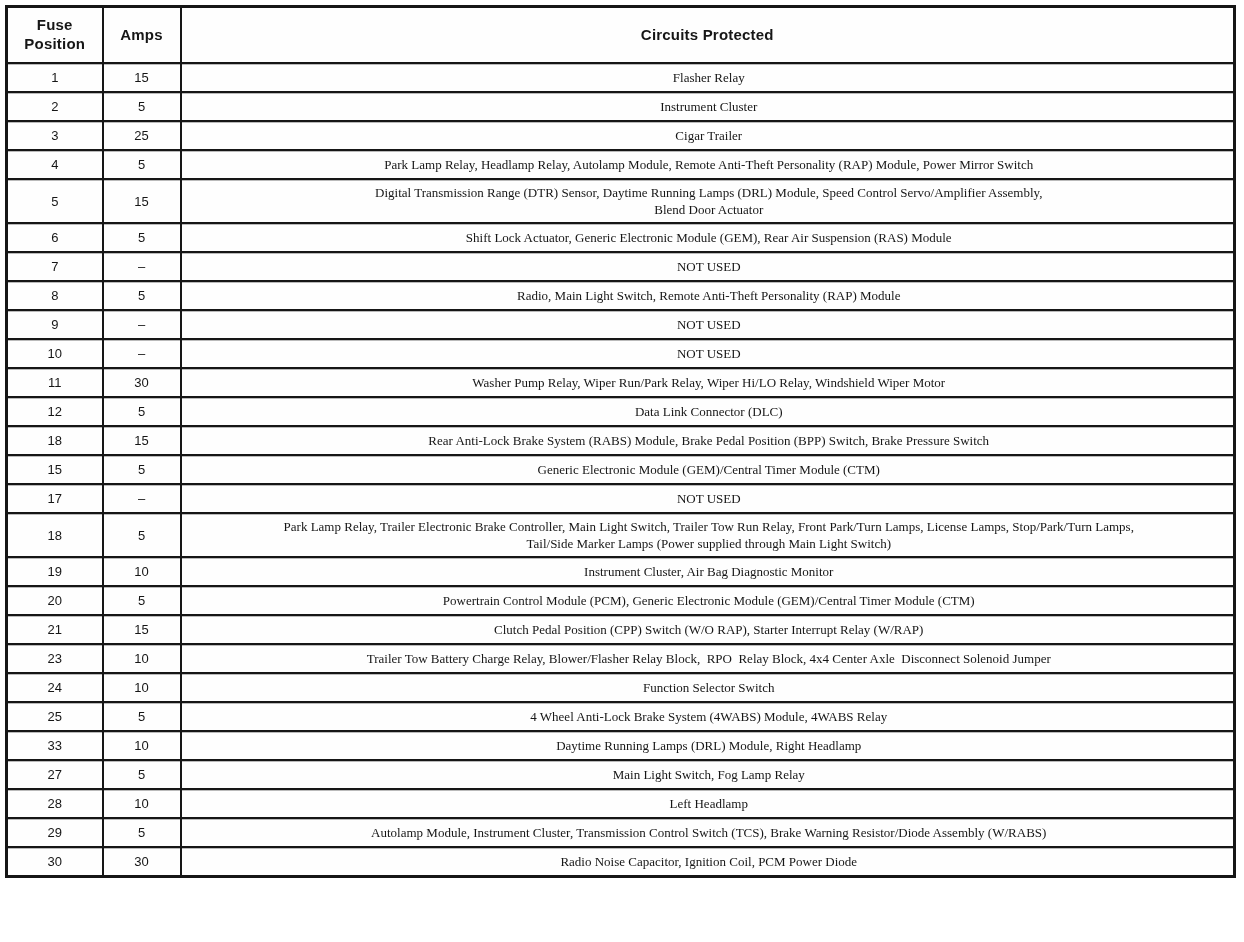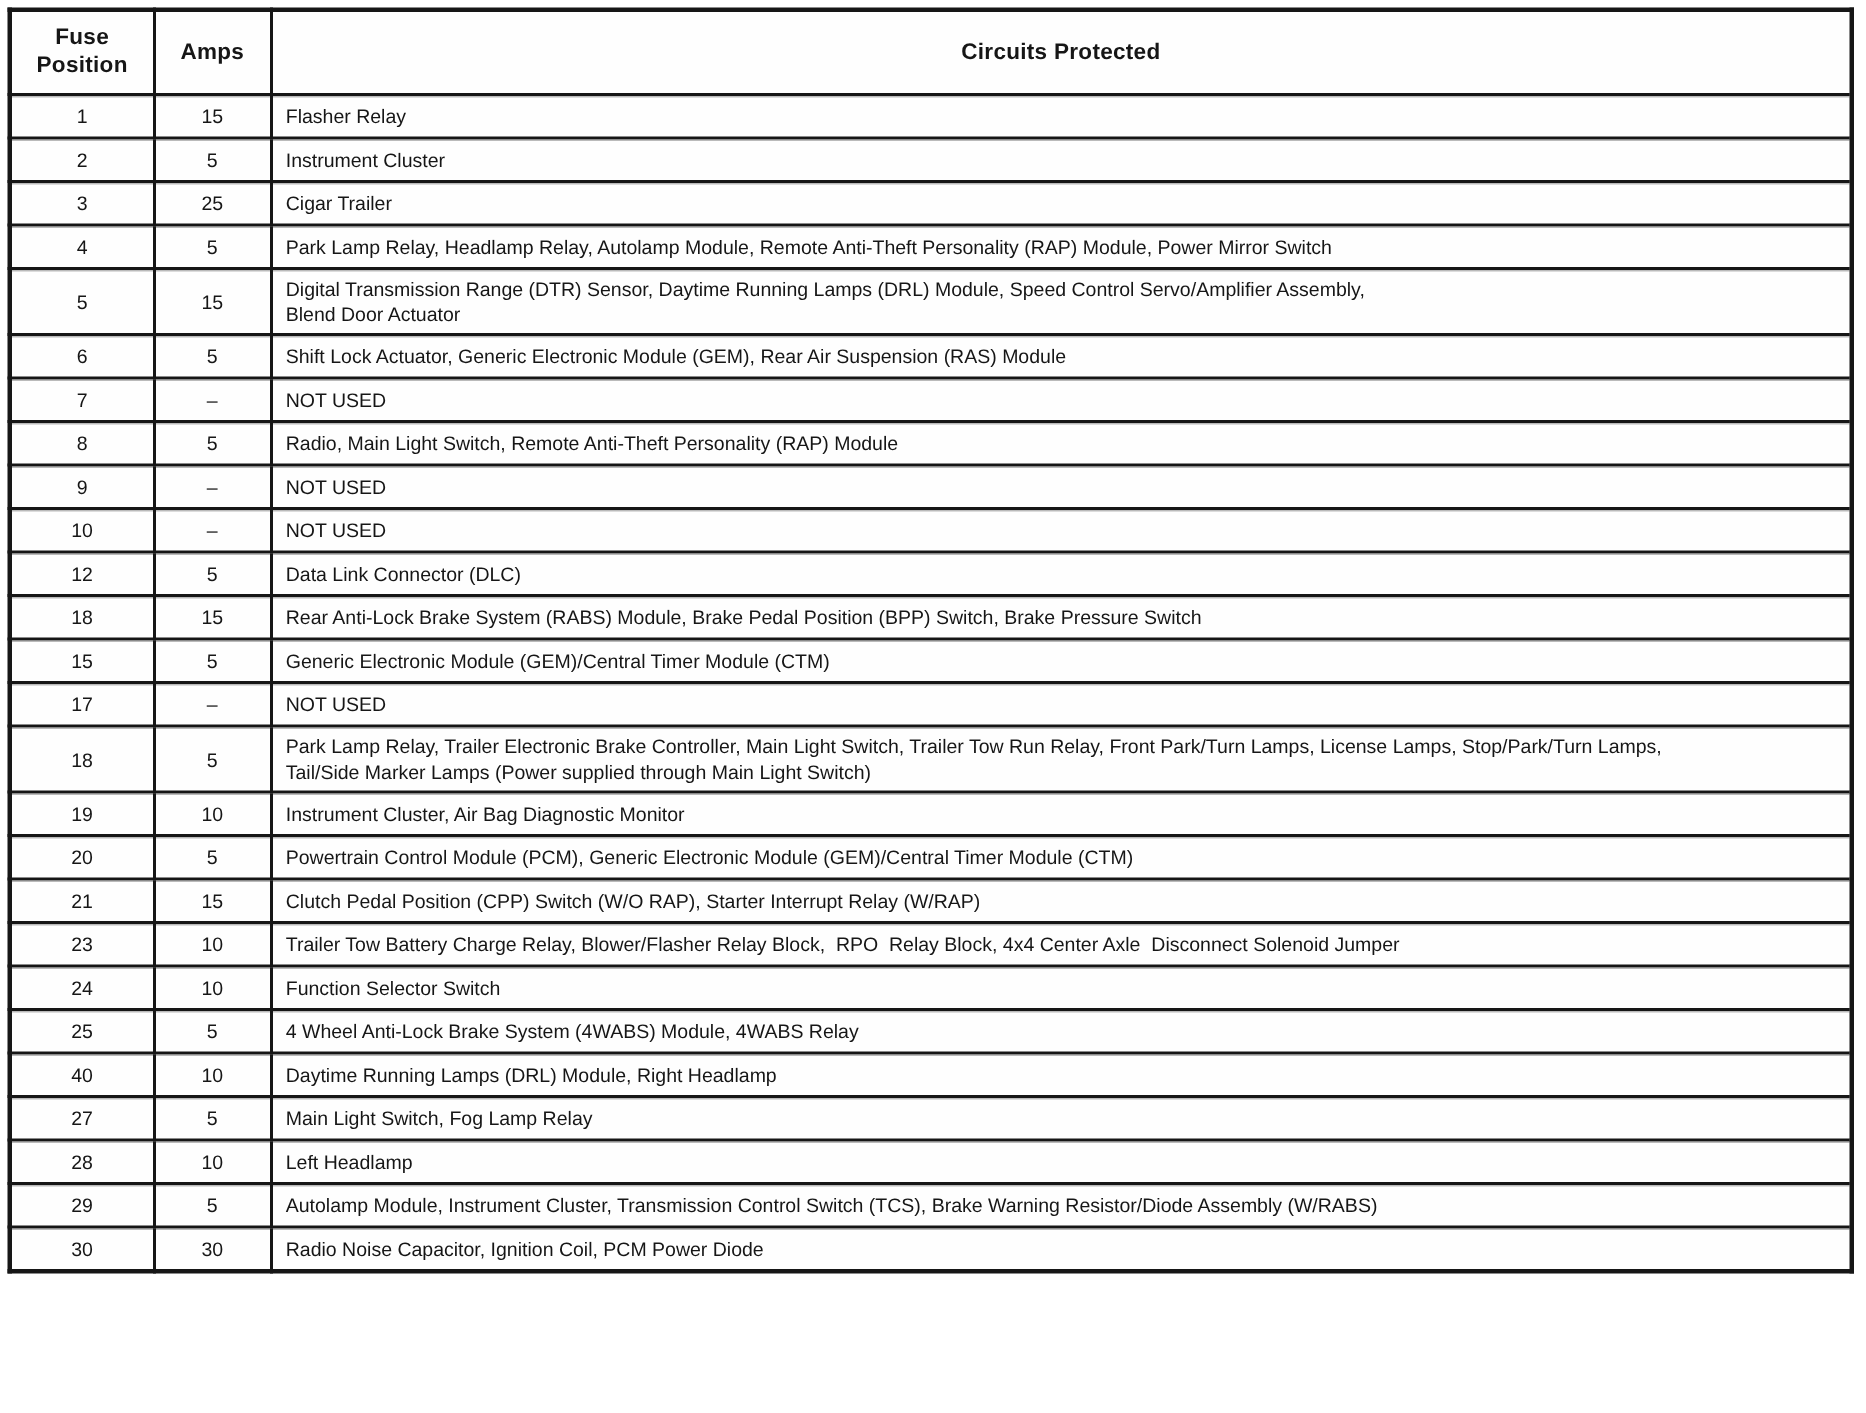--- a/index.html
+++ b/index.html
@@ -46,23 +46,24 @@
     font-size: 13px;
     vertical-align: middle;
     padding: 4px 6px;
     line-height: 17px;
     height: 19px;
   }
   td.position, td.amps {
     text-align: center;
   }
   td.circuits {
-    text-align: left;
+    text-align: center;
     padding-left: 9px;
     white-space: pre-wrap;
+    font-family: Liberation Serif, serif;
   }
   
   tbody tr td {
     box-shadow: inset 0 1px 0 rgba(60,60,60,0.35);
   }
 </style>
 </head>
 <body>
 
 <div class="page">
@@ -126,20 +127,25 @@
           <td class="position">9</td>
           <td class="amps">–</td>
           <td class="circuits">NOT USED</td>
         </tr>
         <tr>
           <td class="position">10</td>
           <td class="amps">–</td>
           <td class="circuits">NOT USED</td>
         </tr>
         <tr>
+          <td class="position">11</td>
+          <td class="amps">30</td>
+          <td class="circuits">Washer Pump Relay, Wiper Run/Park Relay, Wiper Hi/LO Relay, Windshield Wiper Motor</td>
+        </tr>
+        <tr>
           <td class="position">12</td>
           <td class="amps">5</td>
           <td class="circuits">Data Link Connector (DLC)</td>
         </tr>
         <tr>
           <td class="position">18</td>
           <td class="amps">15</td>
           <td class="circuits">Rear Anti-Lock Brake System (RABS) Module, Brake Pedal Position (BPP) Switch, Brake Pressure Switch</td>
         </tr>
         <tr>
@@ -182,21 +188,21 @@
           <td class="position">24</td>
           <td class="amps">10</td>
           <td class="circuits">Function Selector Switch</td>
         </tr>
         <tr>
           <td class="position">25</td>
           <td class="amps">5</td>
           <td class="circuits">4 Wheel Anti-Lock Brake System (4WABS) Module, 4WABS Relay</td>
         </tr>
         <tr>
-          <td class="position">40</td>
+          <td class="position">33</td>
           <td class="amps">10</td>
           <td class="circuits">Daytime Running Lamps (DRL) Module, Right Headlamp</td>
         </tr>
         <tr>
           <td class="position">27</td>
           <td class="amps">5</td>
           <td class="circuits">Main Light Switch, Fog Lamp Relay</td>
         </tr>
         <tr>
           <td class="position">28</td>

